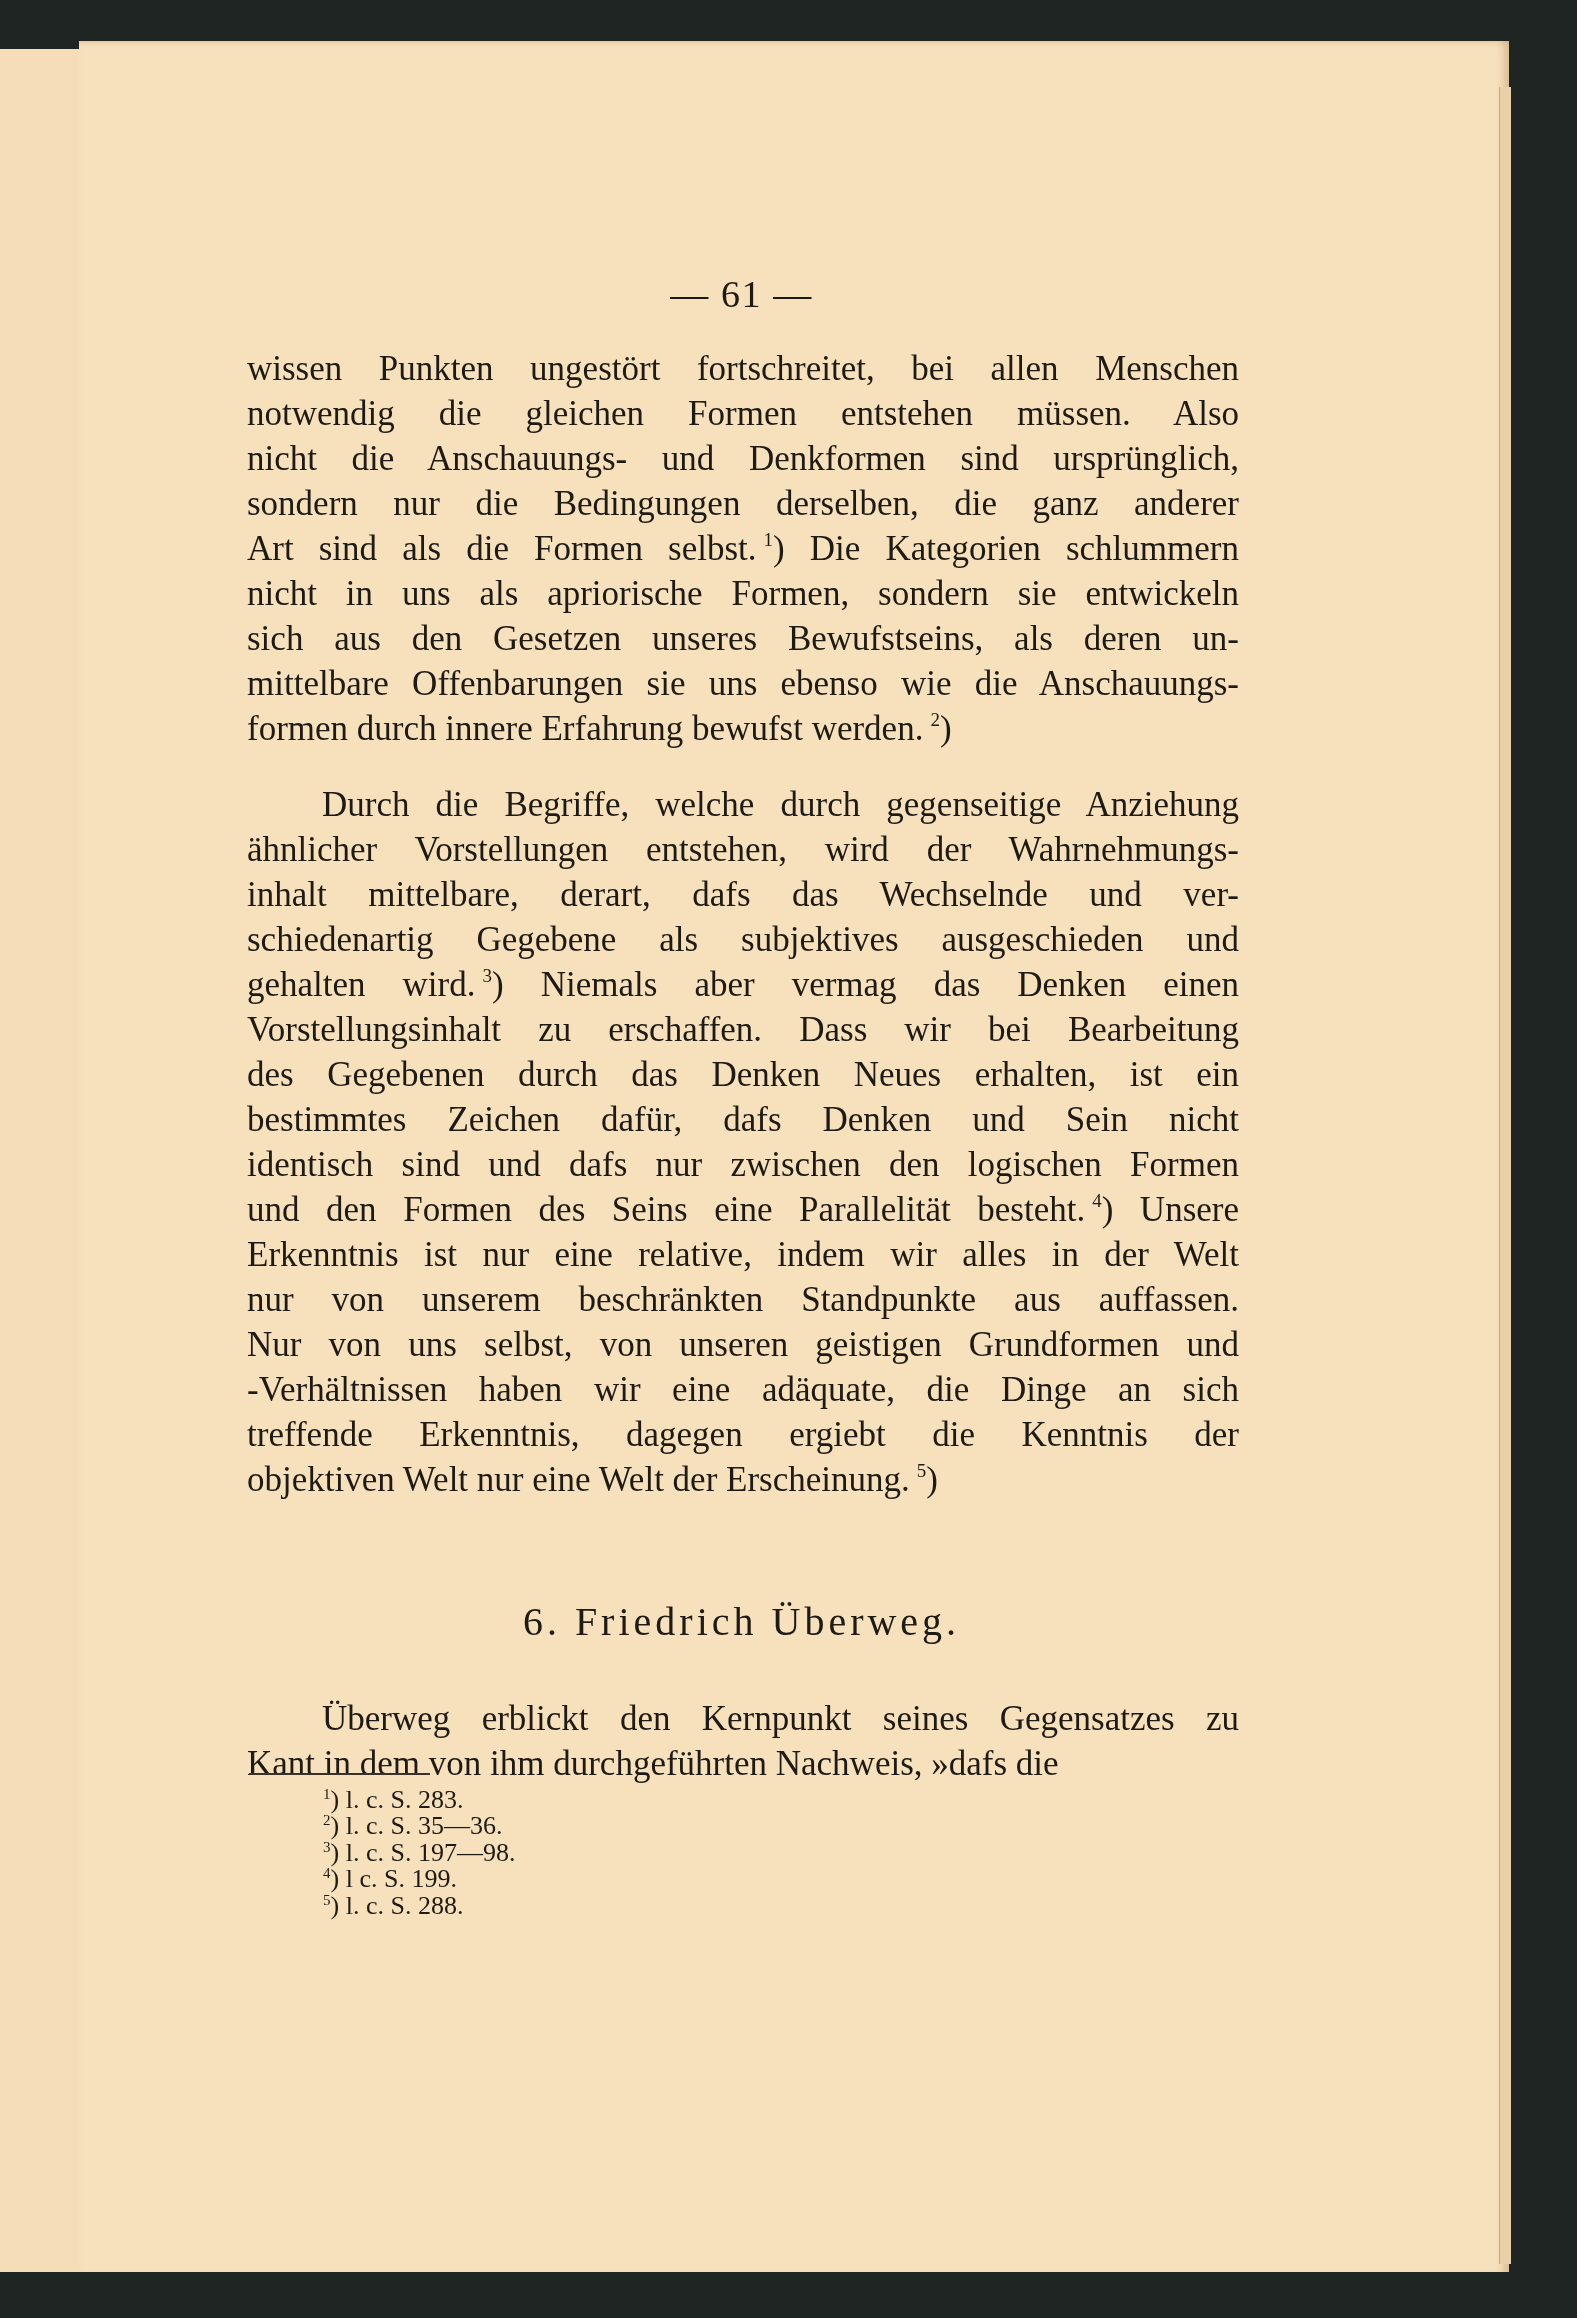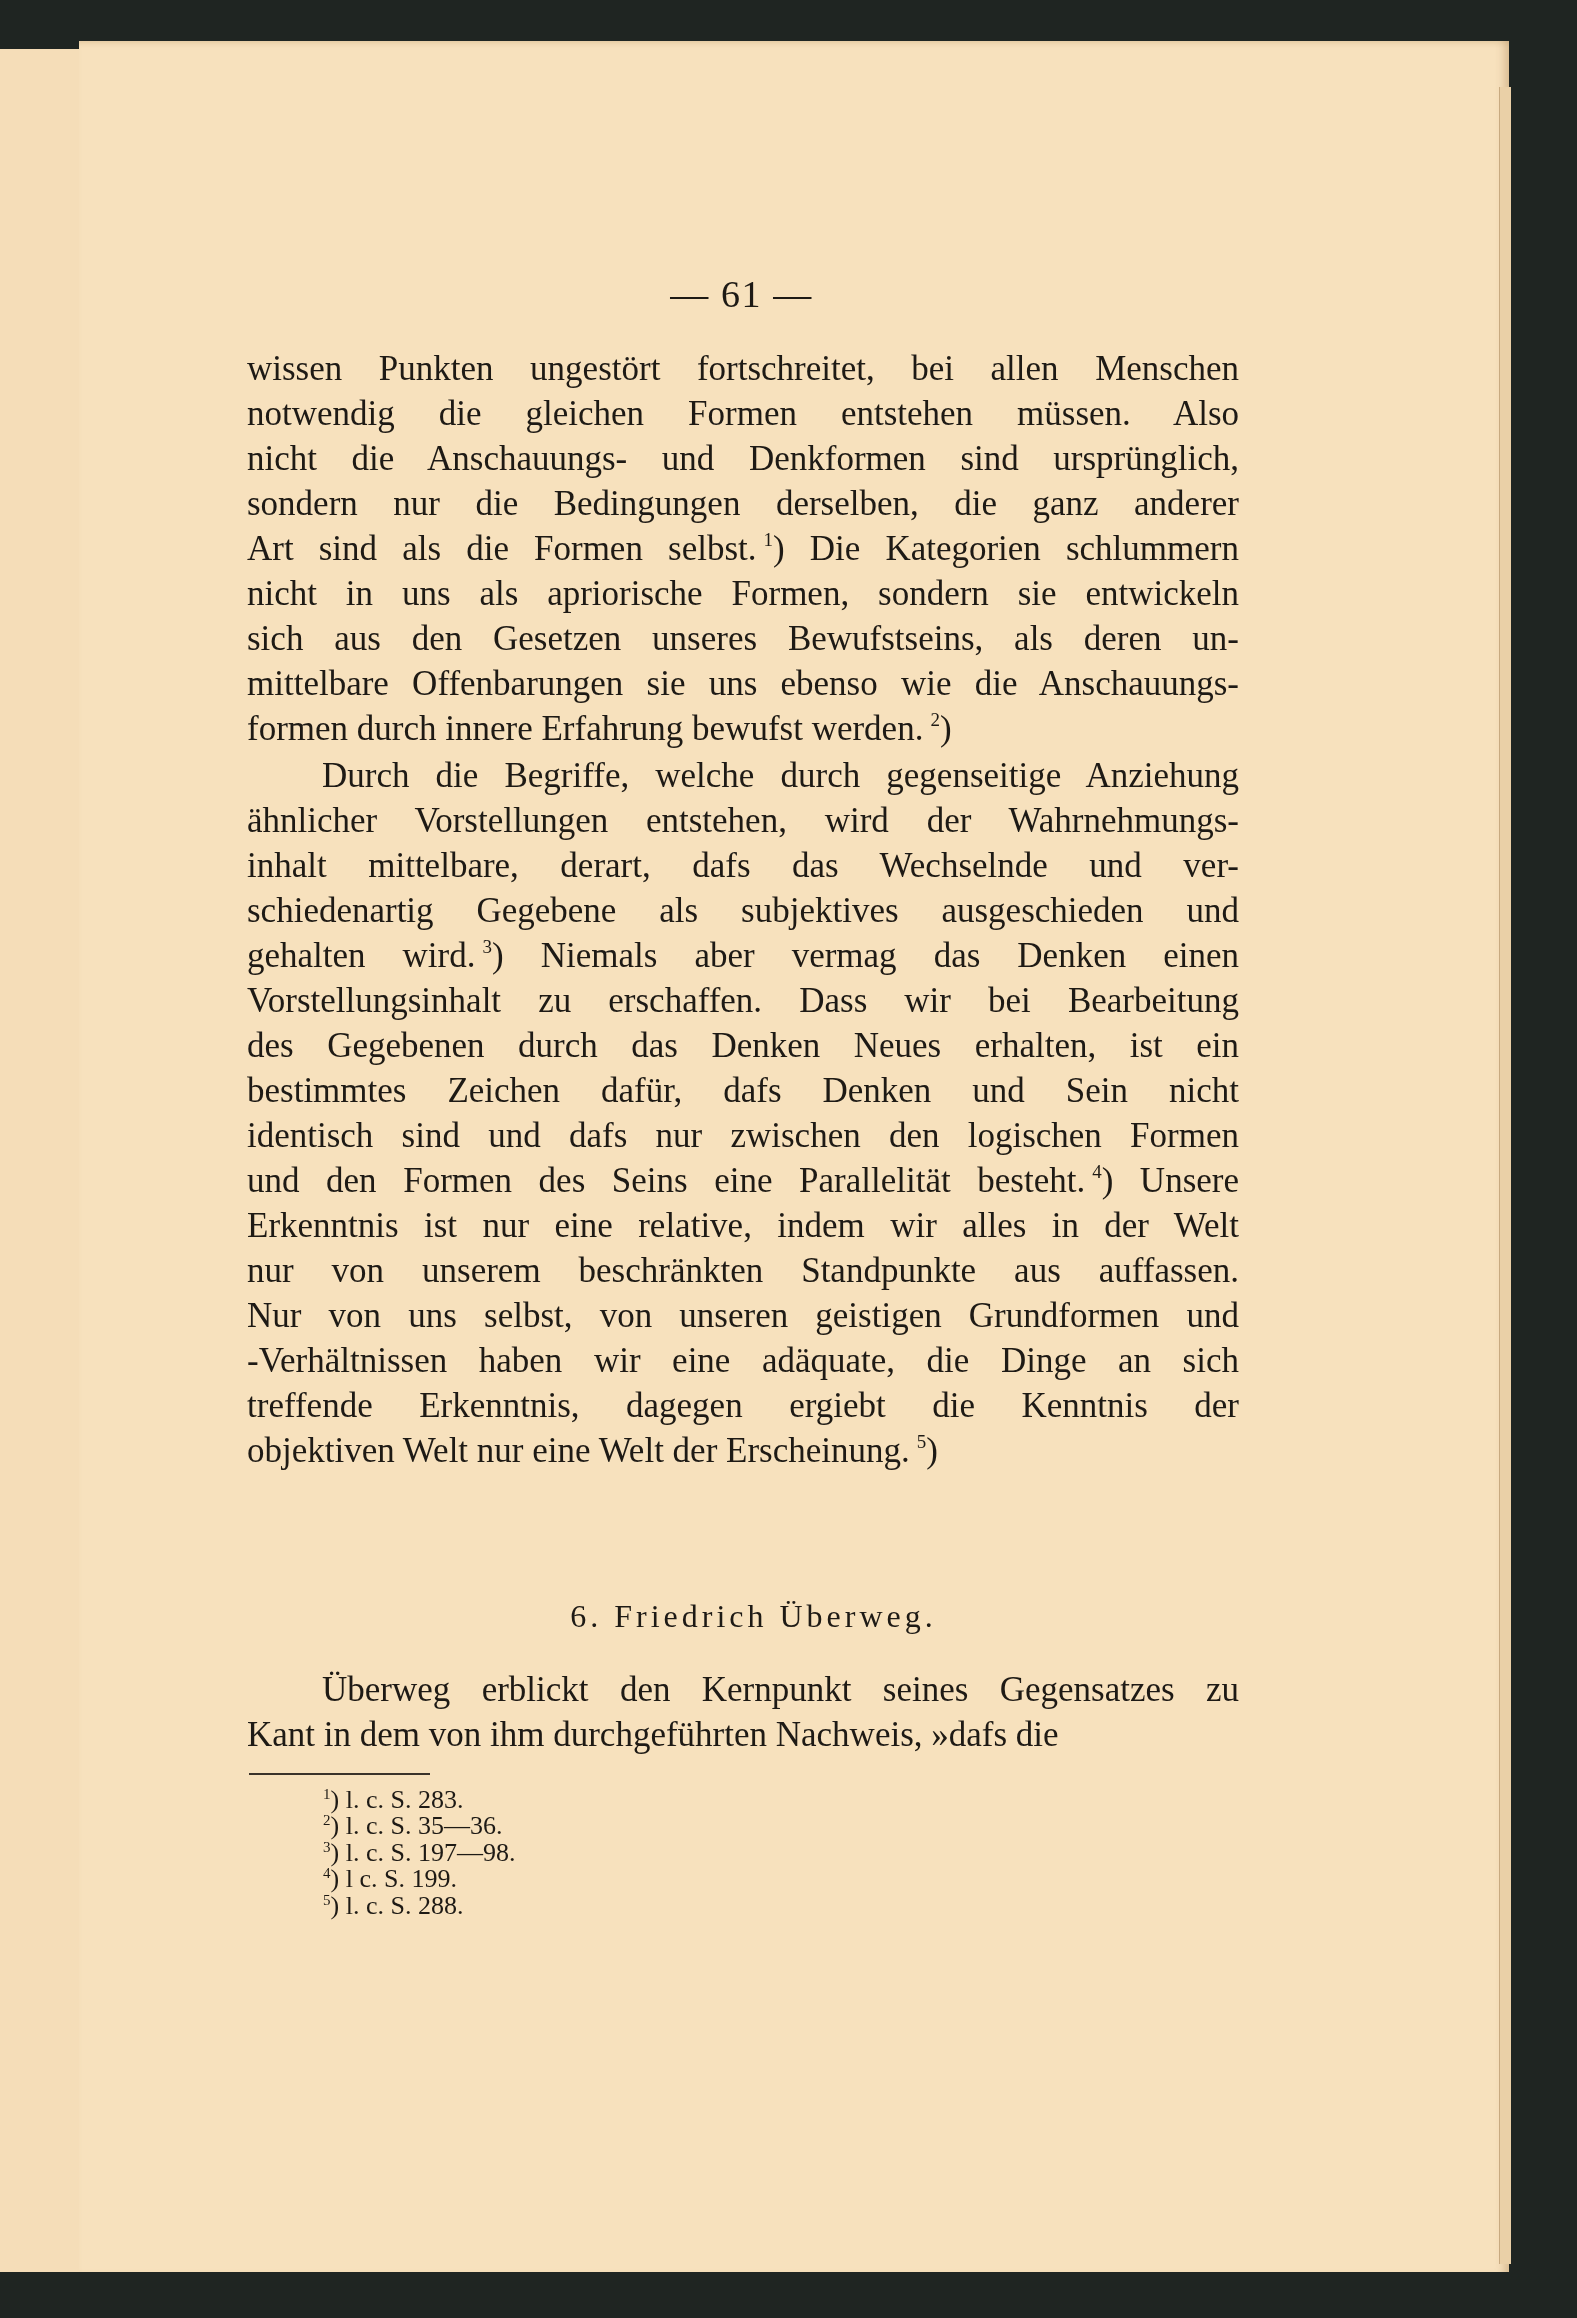--- a/index.html
+++ b/index.html
@@ -30,25 +30,25 @@
     position:absolute; left:247px; width:992px;
     font-size:35px; line-height:45px;
     transform-origin:left top;
   }
   .line {
     display:block; height:45px; white-space:nowrap;
     text-align:justify; text-align-last:justify;
     overflow:hidden;
   }
   .line.last { text-align-last:left; }
-  .line.indent { padding-left:75px; }
+  .line.indent { padding-left:75px;margin-top:29px; }
   .line sup { font-size:19px; vertical-align:14px; line-height:0; }
   .heading {
-    position:absolute; left:12px; width:1483px; top:1598px; text-align:center;
-    font-size:32px; letter-spacing:4px;
+    position:absolute; left:0; width:1483px; top:1598px; text-align:center;
+    font-size:40px; letter-spacing:4px;
   }
   .rule {
     position:absolute; left:249px; top:1773px; width:181px; height:1.6px; background:#3a322a;
   }
   .footnotes {
     position:absolute; left:323px; top:1787px; font-size:26px; line-height:26.4px;
   }
   .fn-line { display:block; white-space:nowrap; }
   .fn-line sup { font-size:15px; vertical-align:9.5px; line-height:0; }
 </style>

